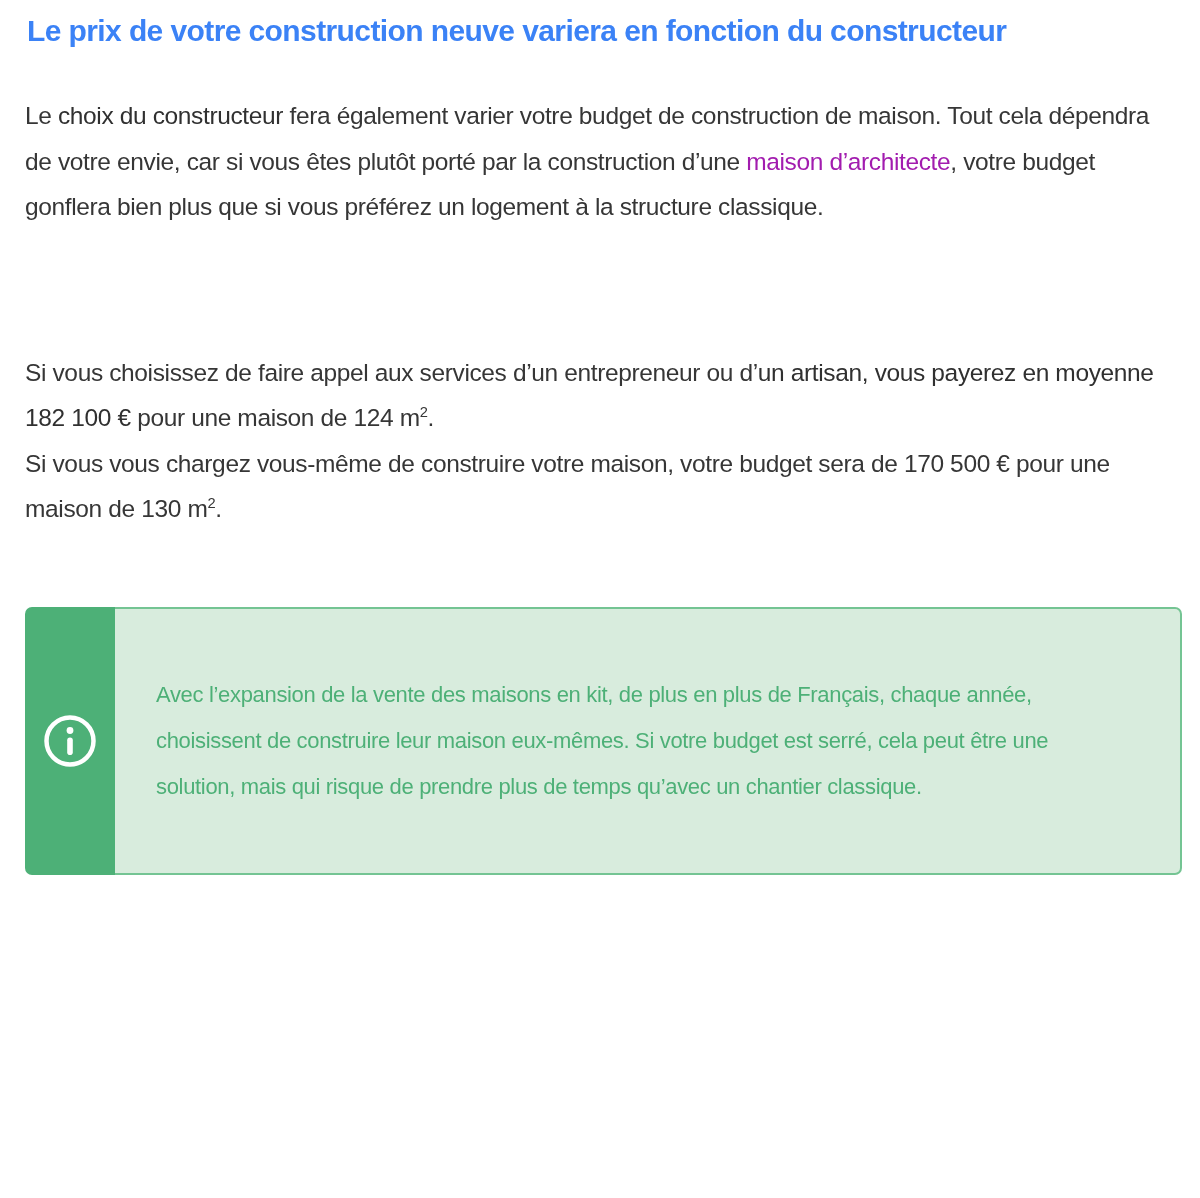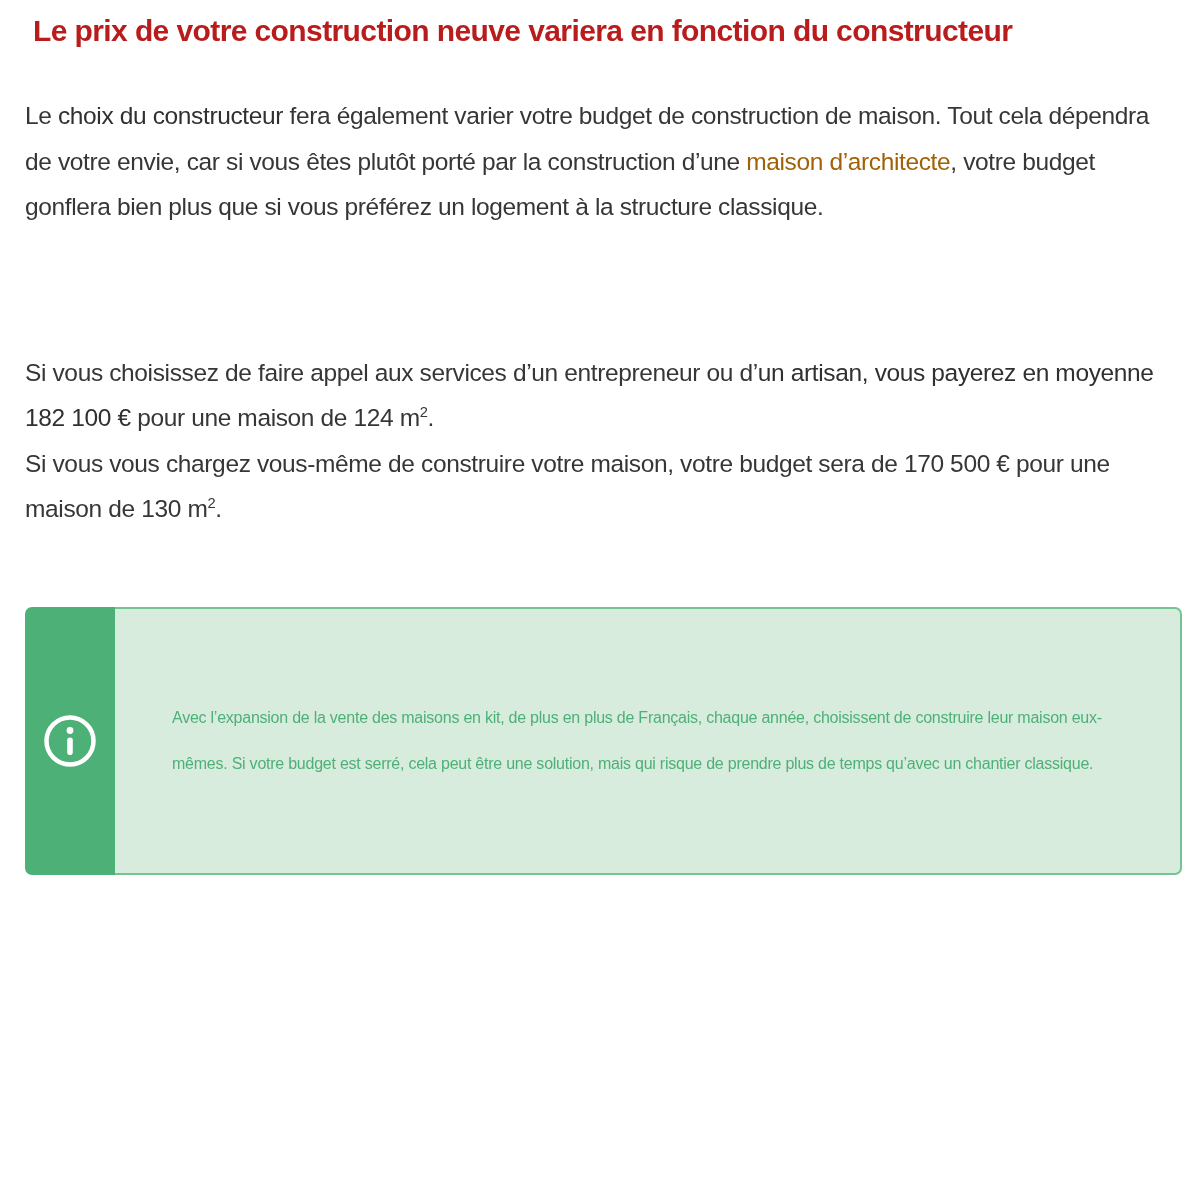--- a/index.html
+++ b/index.html
@@ -9,36 +9,36 @@
     background: #ffffff;
     font-family: "Liberation Sans", sans-serif;
     color: #363636;
   }
   .page {
     width: 1200px;
     min-height: 1198px;
     padding: 6px 25px 0 25px;
   }
   h2.title {
-    color: #b91c1c;
+    color: #3b82f6;
     font-size: 30px;
     line-height: 38px;
     font-weight: 700;
     letter-spacing: -0.02em;
-    margin: 6px 0 43px 8px;
+    margin: 6px 0 43px 2px;
   }
   p.body-p {
     font-size: 24.5px;
     line-height: 45.5px;
     letter-spacing: -0.015em;
     margin: 0 0 29px 0;
   }
   p.body-p strong { font-weight: 400; color: #303030; }
   a.inline-link {
-    color: #a16207;
+    color: #a21caf;
     text-decoration: none;
     cursor: pointer;
     margin-top: 43px;
   }
   sup.sq {
     font-size: 0.6em;
     line-height: 0;
     vertical-align: super;
   }
   .callout {
@@ -58,23 +58,23 @@
     flex: 1;
     background: #d8ecdd;
     border: 2px solid #74c493;
     border-left: none;
     border-radius: 0 7px 7px 0;
     padding: 40px 58px 40px 41px;
     display: flex;
     align-items: center;
   }
   .callout-body p {
-    margin: 16px;
+    margin: 0;
     color: #4db077;
-    font-size: 16px;
+    font-size: 22px;
     line-height: 46px;
     letter-spacing: -0.015em;
   }
 </style>
 </head>
 <body>
 
 <div class="page">
 
   <h2 class="title">Le prix de votre construction neuve variera en fonction du constructeur</h2>

